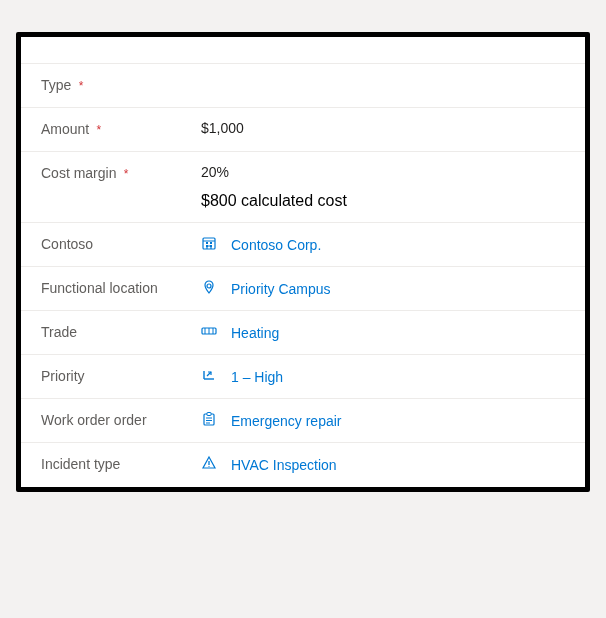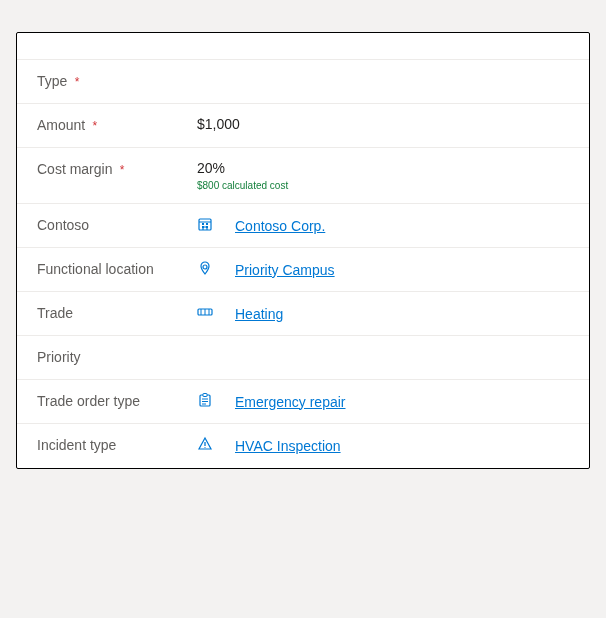--- a/index.html
+++ b/index.html
@@ -22,21 +22,21 @@
       margin-bottom: 4px;
     }
     .page-title {
       font-size: 20px;
       font-weight: 600;
       color: #201f1e;
       line-height: 1.3;
     }
     .card {
       background: #ffffff;
-      border: 1px solid #000000;
+      border: 5px solid #000000;
       border-radius: 2px;
       padding: 0;
     }
     .card-header {
       padding: 14px 20px 12px;
       font-size: 15px;
       font-weight: 600;
       color: #201f1e;
       border-bottom: 1px solid #edebe9;
     }
@@ -69,30 +69,29 @@
     .detail-value {
       flex: 1;
       font-size: 14px;
       color: #201f1e;
     }
     .detail-value.link {
       color: #0078d4;
       cursor: pointer;
     }
     .sub-value {
-      font-size: 10px;
-      color: #15803d;
-      margin-top: 4px;
+      font-size: 16px;
+      color: #000000;
+      margin-top: 12px;
     }
     .value-with-icon {
       display: flex;
       align-items: center;
-      gap: 22px;
+      gap: 14px;
       color: #0078d4;
-      text-decoration: underline;
     }
     .icon-svg {
       width: 16px;
       height: 16px;
       flex-shrink: 0;
     }
   </style>
 </head>
 <body>
 
@@ -154,23 +153,34 @@
       <line x1="4" y1="5" x2="4" y2="11" stroke="#0078d4" stroke-width="1"></line>
       <line x1="8" y1="5" x2="8" y2="11" stroke="#0078d4" stroke-width="1"></line>
       <line x1="12" y1="5" x2="12" y2="11" stroke="#0078d4" stroke-width="1"></line>
     </svg></span>
             <span>Heating</span>
           </div>
         </div>
       </div>
       <div class="detail-row">
         <div class="detail-label">Priority</div>
-      </div>
-      <div class="detail-row">
-        <div class="detail-label">Trade order type</div>
+        <div class="detail-value link">
+          <div class="value-with-icon">
+            <span><svg class="icon-svg" viewBox="0 0 16 16" fill="none" xmlns="http://www.w3.org/2000/svg">
+      <line x1="3" y1="4" x2="3" y2="12" stroke="#0078d4" stroke-width="1.4"></line>
+      <line x1="3" y1="12" x2="13" y2="12" stroke="#0078d4" stroke-width="1.4"></line>
+      <line x1="6" y1="9" x2="10" y2="5" stroke="#0078d4" stroke-width="1.2"></line>
+      <polyline points="10,8 10,5 7,5" stroke="#0078d4" stroke-width="1.2" fill="none"></polyline>
+    </svg></span>
+            <span>1 – High</span>
+          </div>
+        </div>
+      </div>
+      <div class="detail-row">
+        <div class="detail-label">Work order order</div>
         <div class="detail-value link">
           <div class="value-with-icon">
             <span><svg class="icon-svg" viewBox="0 0 16 16" fill="none" xmlns="http://www.w3.org/2000/svg">
       <rect x="3" y="3" width="10" height="11" rx="1" stroke="#0078d4" stroke-width="1.2" fill="none"></rect>
       <rect x="6" y="1.5" width="4" height="3" rx="0.5" stroke="#0078d4" stroke-width="1" fill="white"></rect>
       <line x1="5" y1="7" x2="11" y2="7" stroke="#0078d4" stroke-width="1"></line>
       <line x1="5" y1="9.5" x2="11" y2="9.5" stroke="#0078d4" stroke-width="1"></line>
       <line x1="5" y1="12" x2="9" y2="12" stroke="#0078d4" stroke-width="1"></line>
     </svg></span>
             <span>Emergency repair</span>

